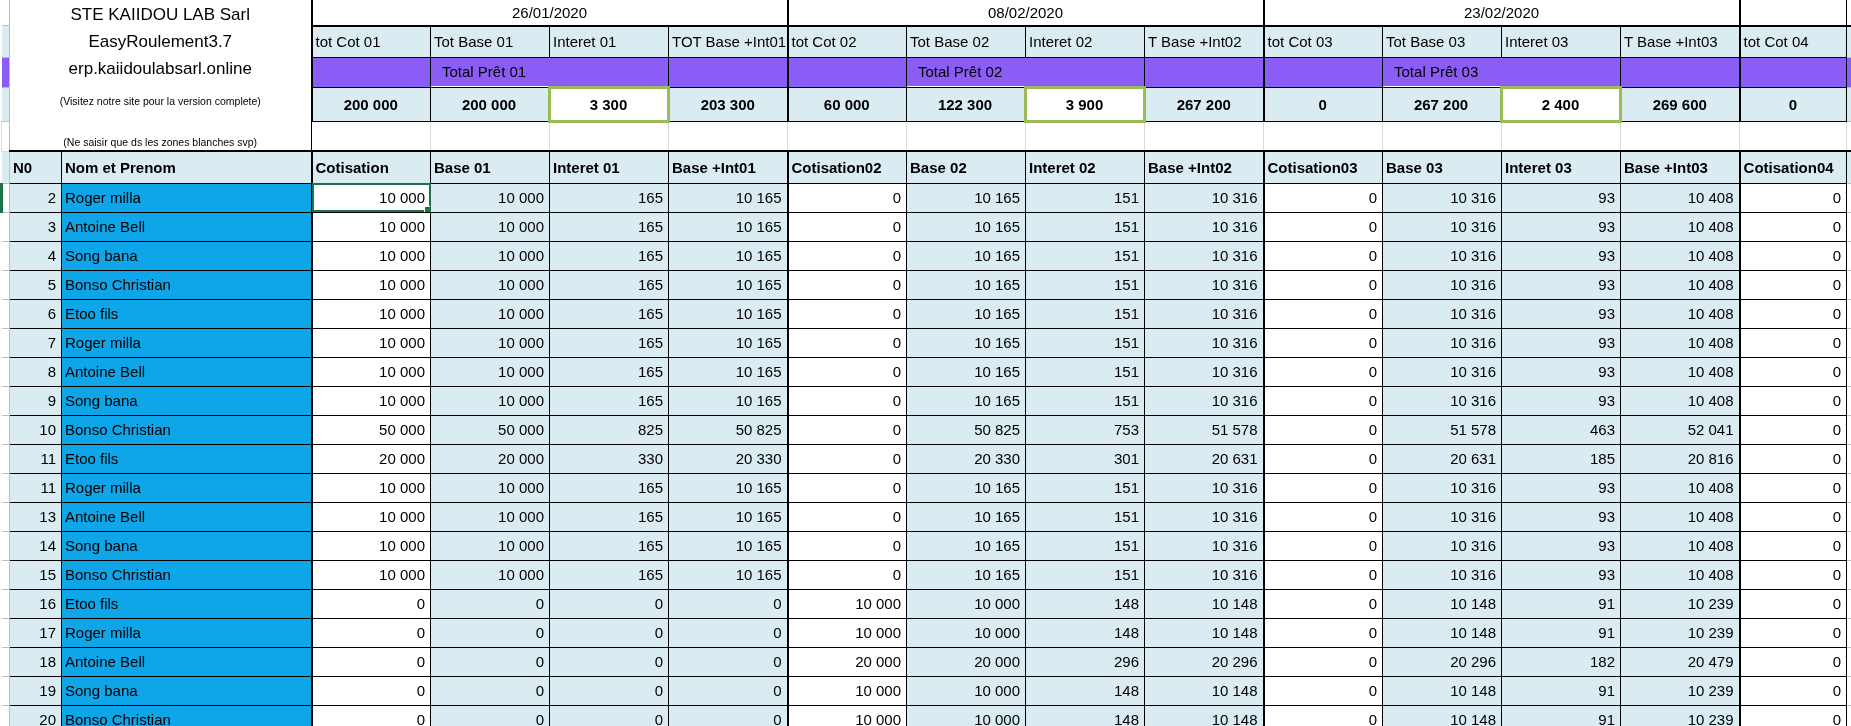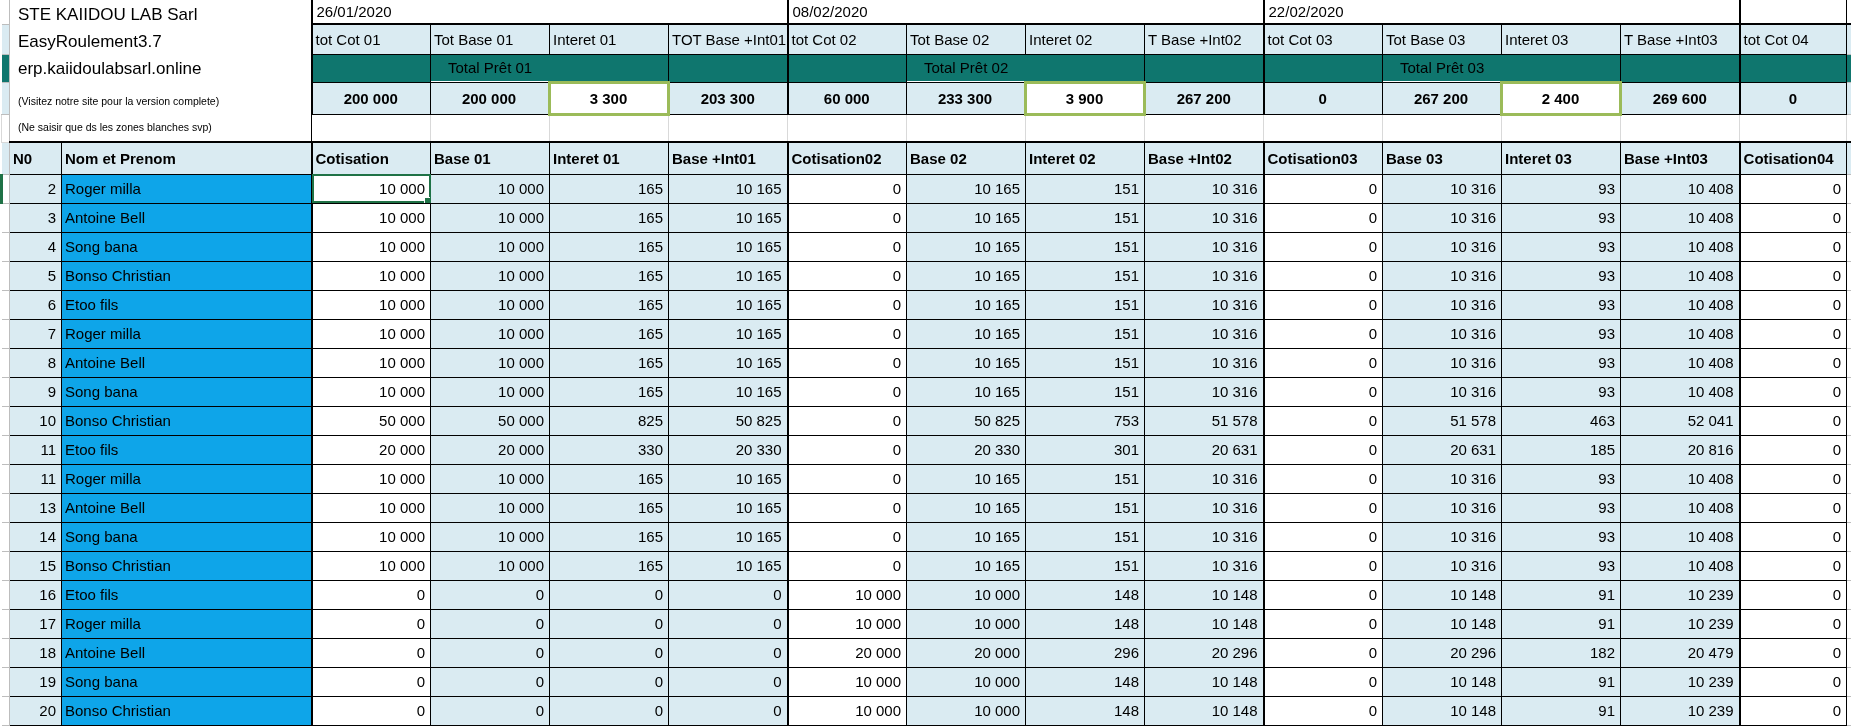--- a/index.html
+++ b/index.html
@@ -30,35 +30,35 @@
   .num{text-align:right;padding-right:5px;}
 
   
   .sliver{background:#fff;border:1px solid #bdbdbd;border-left:none;padding:0;}
   .rsliver{background:#fff;border:1px solid #bdbdbd;border-left:1px solid #000;border-right:none;padding:0;}
   .r-date .rsliver{border-left:1px solid #000;}
 
   
   .grp{border-left:2px solid #000;}
 
-  .r-date td{border-top:none;border-bottom:2px solid #000;background:#fff;}
+  .r-date td{border-top:none;border-bottom:2px solid #000;text-align:center;background:#fff;}
   .r-date .sliver{border-bottom:1px solid #bdbdbd;}
   .dateempty{background:#fff;}
 
   .infobox{
     background:#DAEBF2;vertical-align:top;padding:1px 8px;
     border:1px solid #000;border-top:none;border-left:1px solid #bdbdbd;border-bottom:none;
   }
   .info-line{font-size:17px;line-height:27px;}
   .info-small{font-size:10.5px;line-height:13px;}
   .info-small.s1{margin-top:13px;}
-  .info-small.s2{margin-top:13px;}
+  .info-small.s2{margin-top:28px;}
 
   .r-colhead td{background:#DAEBF2;text-align:left;padding-left:3px;}
-  .r-pret td{background:#0f766e;text-align:left;padding-left:17px;}
+  .r-pret td{background:#8b5cf6;text-align:left;padding-left:11px;}
   .r-totals td{background:#DAEBF2;font-weight:bold;text-align:center;}
   .hl{background:#fff !important;border:3px solid #9BBB59 !important;}
 
   .r-blank td{background:#fff;border:1px solid #d9d9d9;border-top:1px solid #000;}
   .r-blank td.first{border-left:1px solid #000;}
   .r-blank .rsliver{border-left:1px solid #000;}
 
   .r-thead td{background:#DAEBF2;font-weight:bold;text-align:left;padding-left:3px;border-top:2px solid #000;}
   .r-thead .sliver{border-top:1px solid #bdbdbd;}
 
@@ -102,21 +102,21 @@
       <td class="sliver"></td>
       <td class="infobox" colspan="2" rowspan="5">
         <div class="info-line">STE KAIIDOU LAB Sarl</div>
         <div class="info-line">EasyRoulement3.7</div>
         <div class="info-line">erp.kaiidoulabsarl.online</div>
         <div class="info-small s1">(Visitez notre site pour la version complete)</div>
         <div class="info-small s2">(Ne saisir que ds les zones blanches svp)</div>
       </td>
       <td class="grp" colspan="4">26/01/2020</td>
       <td class="grp" colspan="4">08/02/2020</td>
-      <td class="grp" colspan="4">22/02/2020</td>
+      <td class="grp" colspan="4">23/02/2020</td>
       <td class="dateempty grp"></td>
       <td class="rsliver"></td>
     </tr>
 
     <tr class="r-colhead">
       <td class="sliver"></td>
       <td class="grp">tot Cot  01</td>
       <td>Tot Base 01</td>
       <td>Interet 01</td>
       <td>TOT Base +Int01</td>
@@ -147,21 +147,21 @@
       <td class="rsliver"></td>
     </tr>
 
     <tr class="r-totals">
       <td class="sliver"></td>
       <td class="num grp">200 000</td>
       <td class="num">200 000</td>
       <td class="num hl">3 300</td>
       <td class="num">203 300</td>
       <td class="num grp">60 000</td>
-      <td class="num">233 300</td>
+      <td class="num">122 300</td>
       <td class="num hl">3 900</td>
       <td class="num">267 200</td>
       <td class="num grp">0</td>
       <td class="num">267 200</td>
       <td class="num hl">2 400</td>
       <td class="num">269 600</td>
       <td class="num grp">0</td>
       <td class="rsliver"></td>
     </tr>
 

